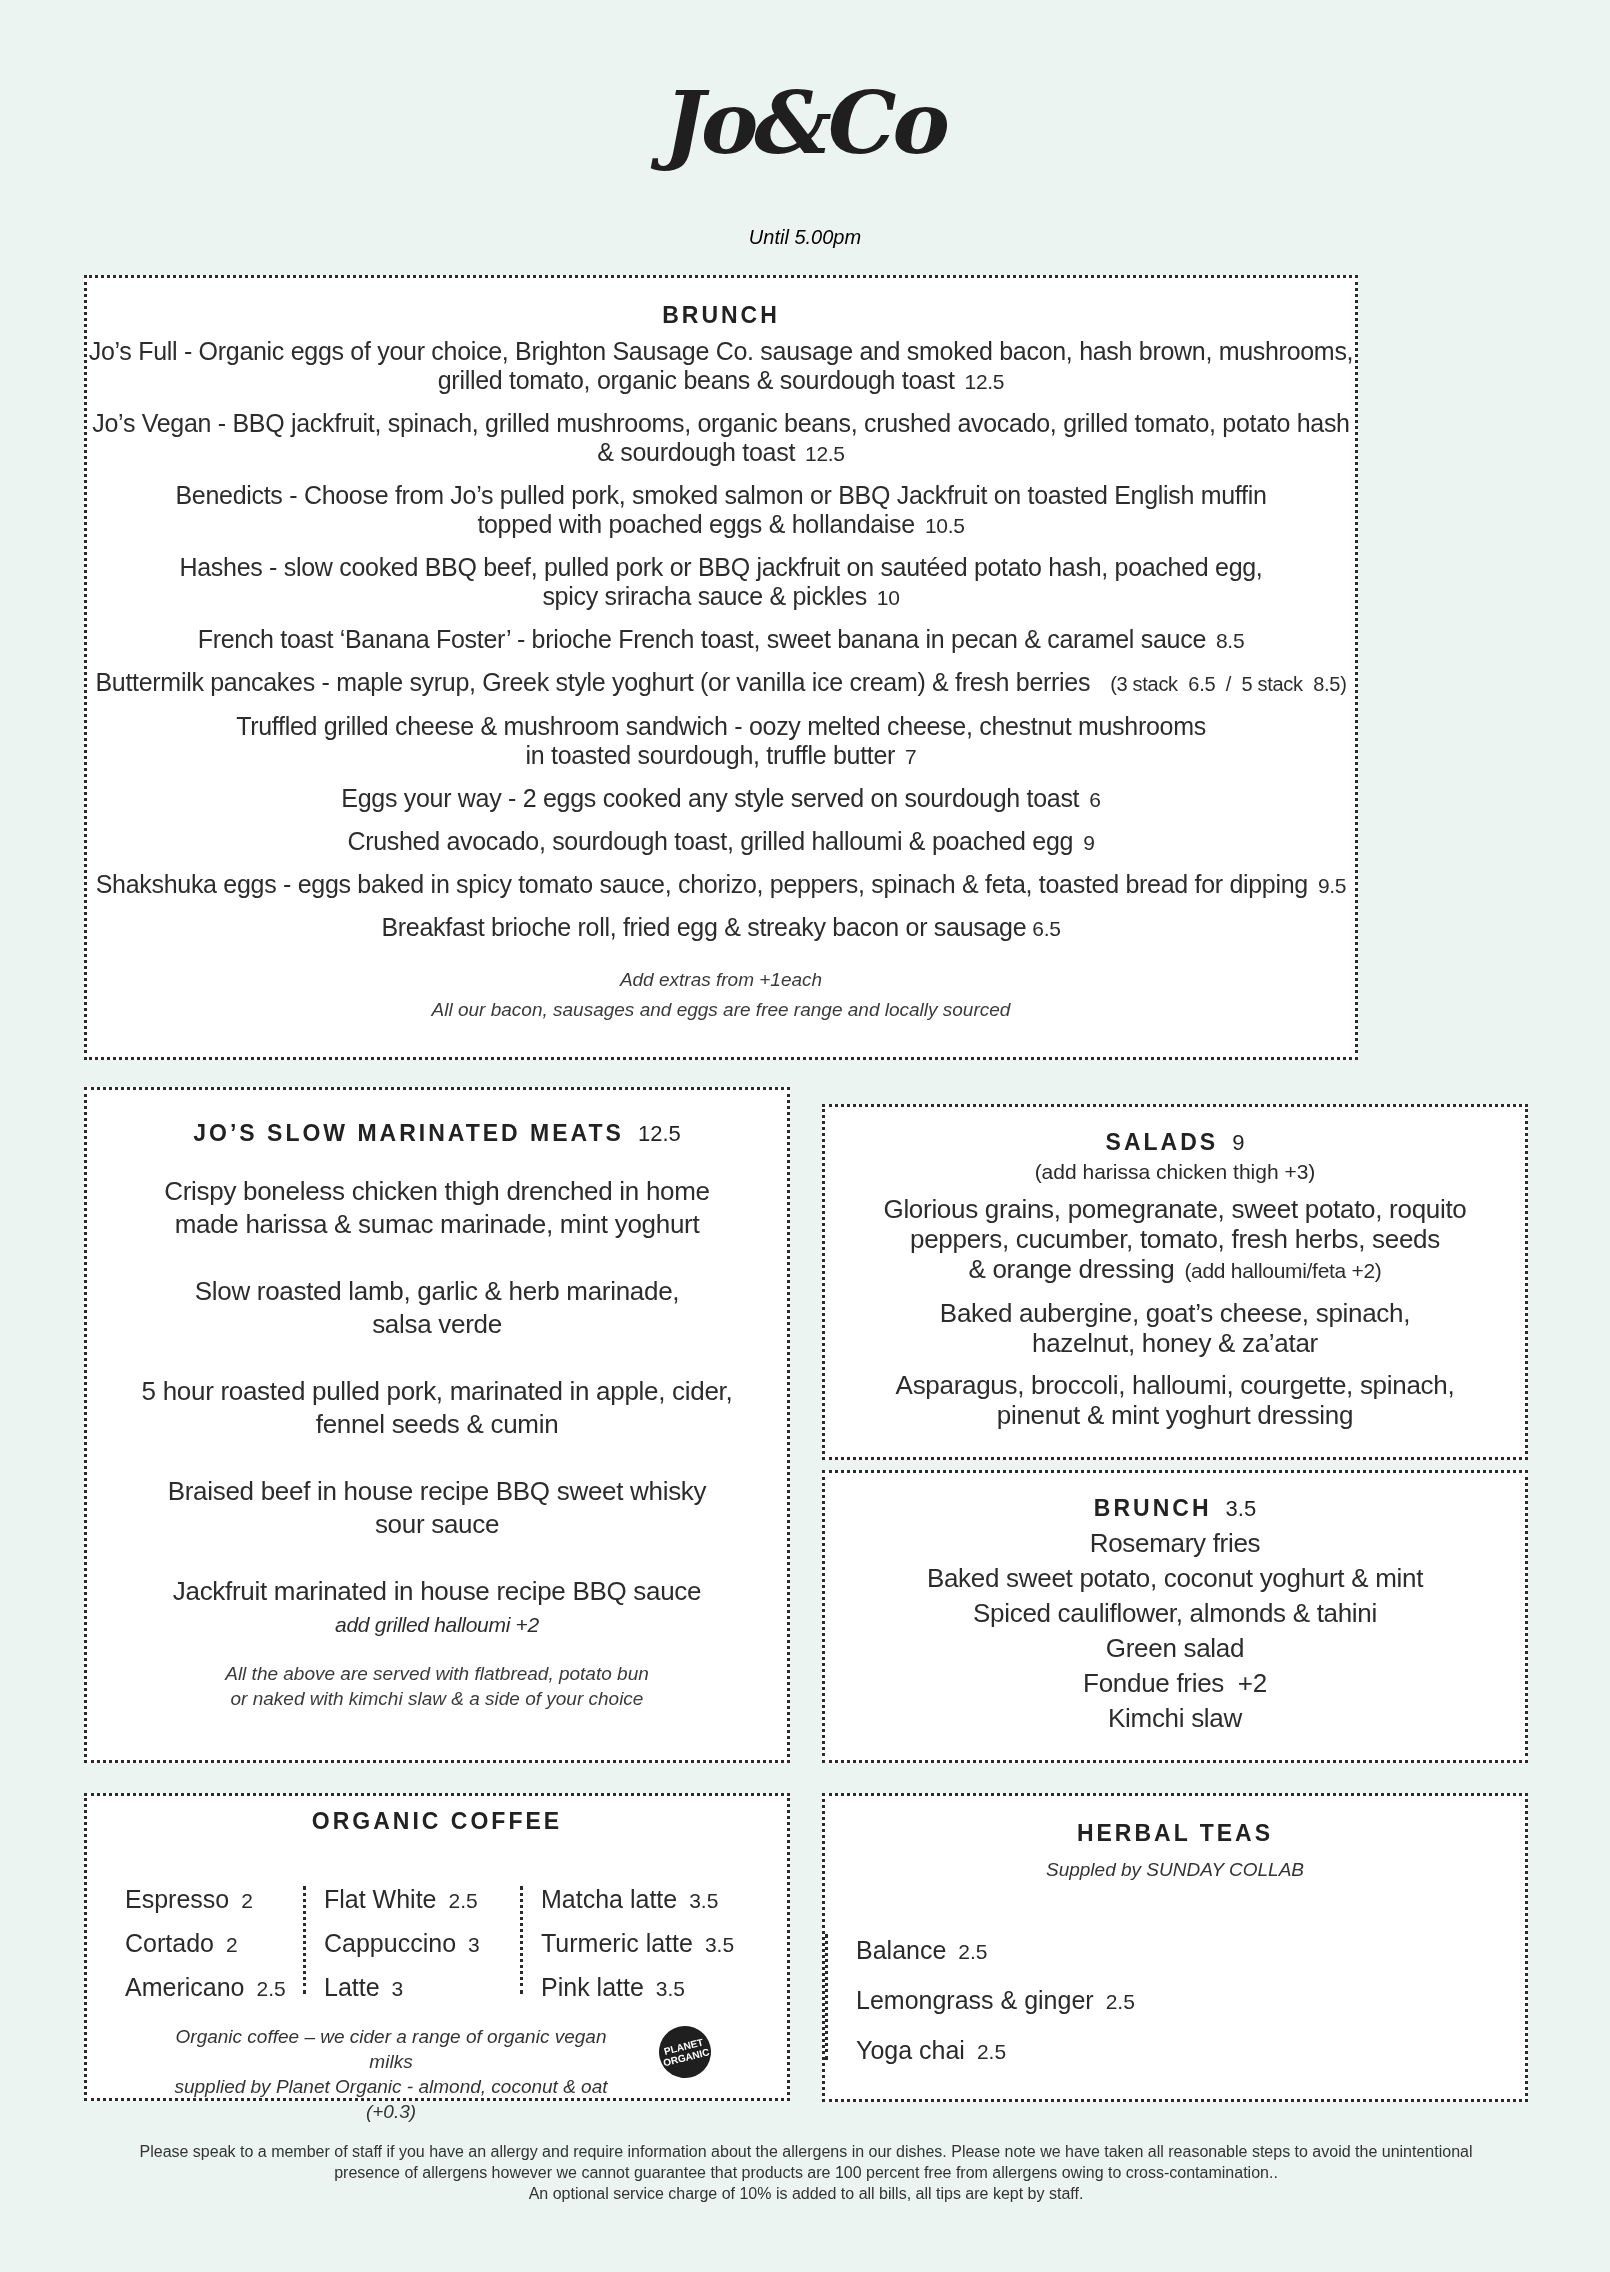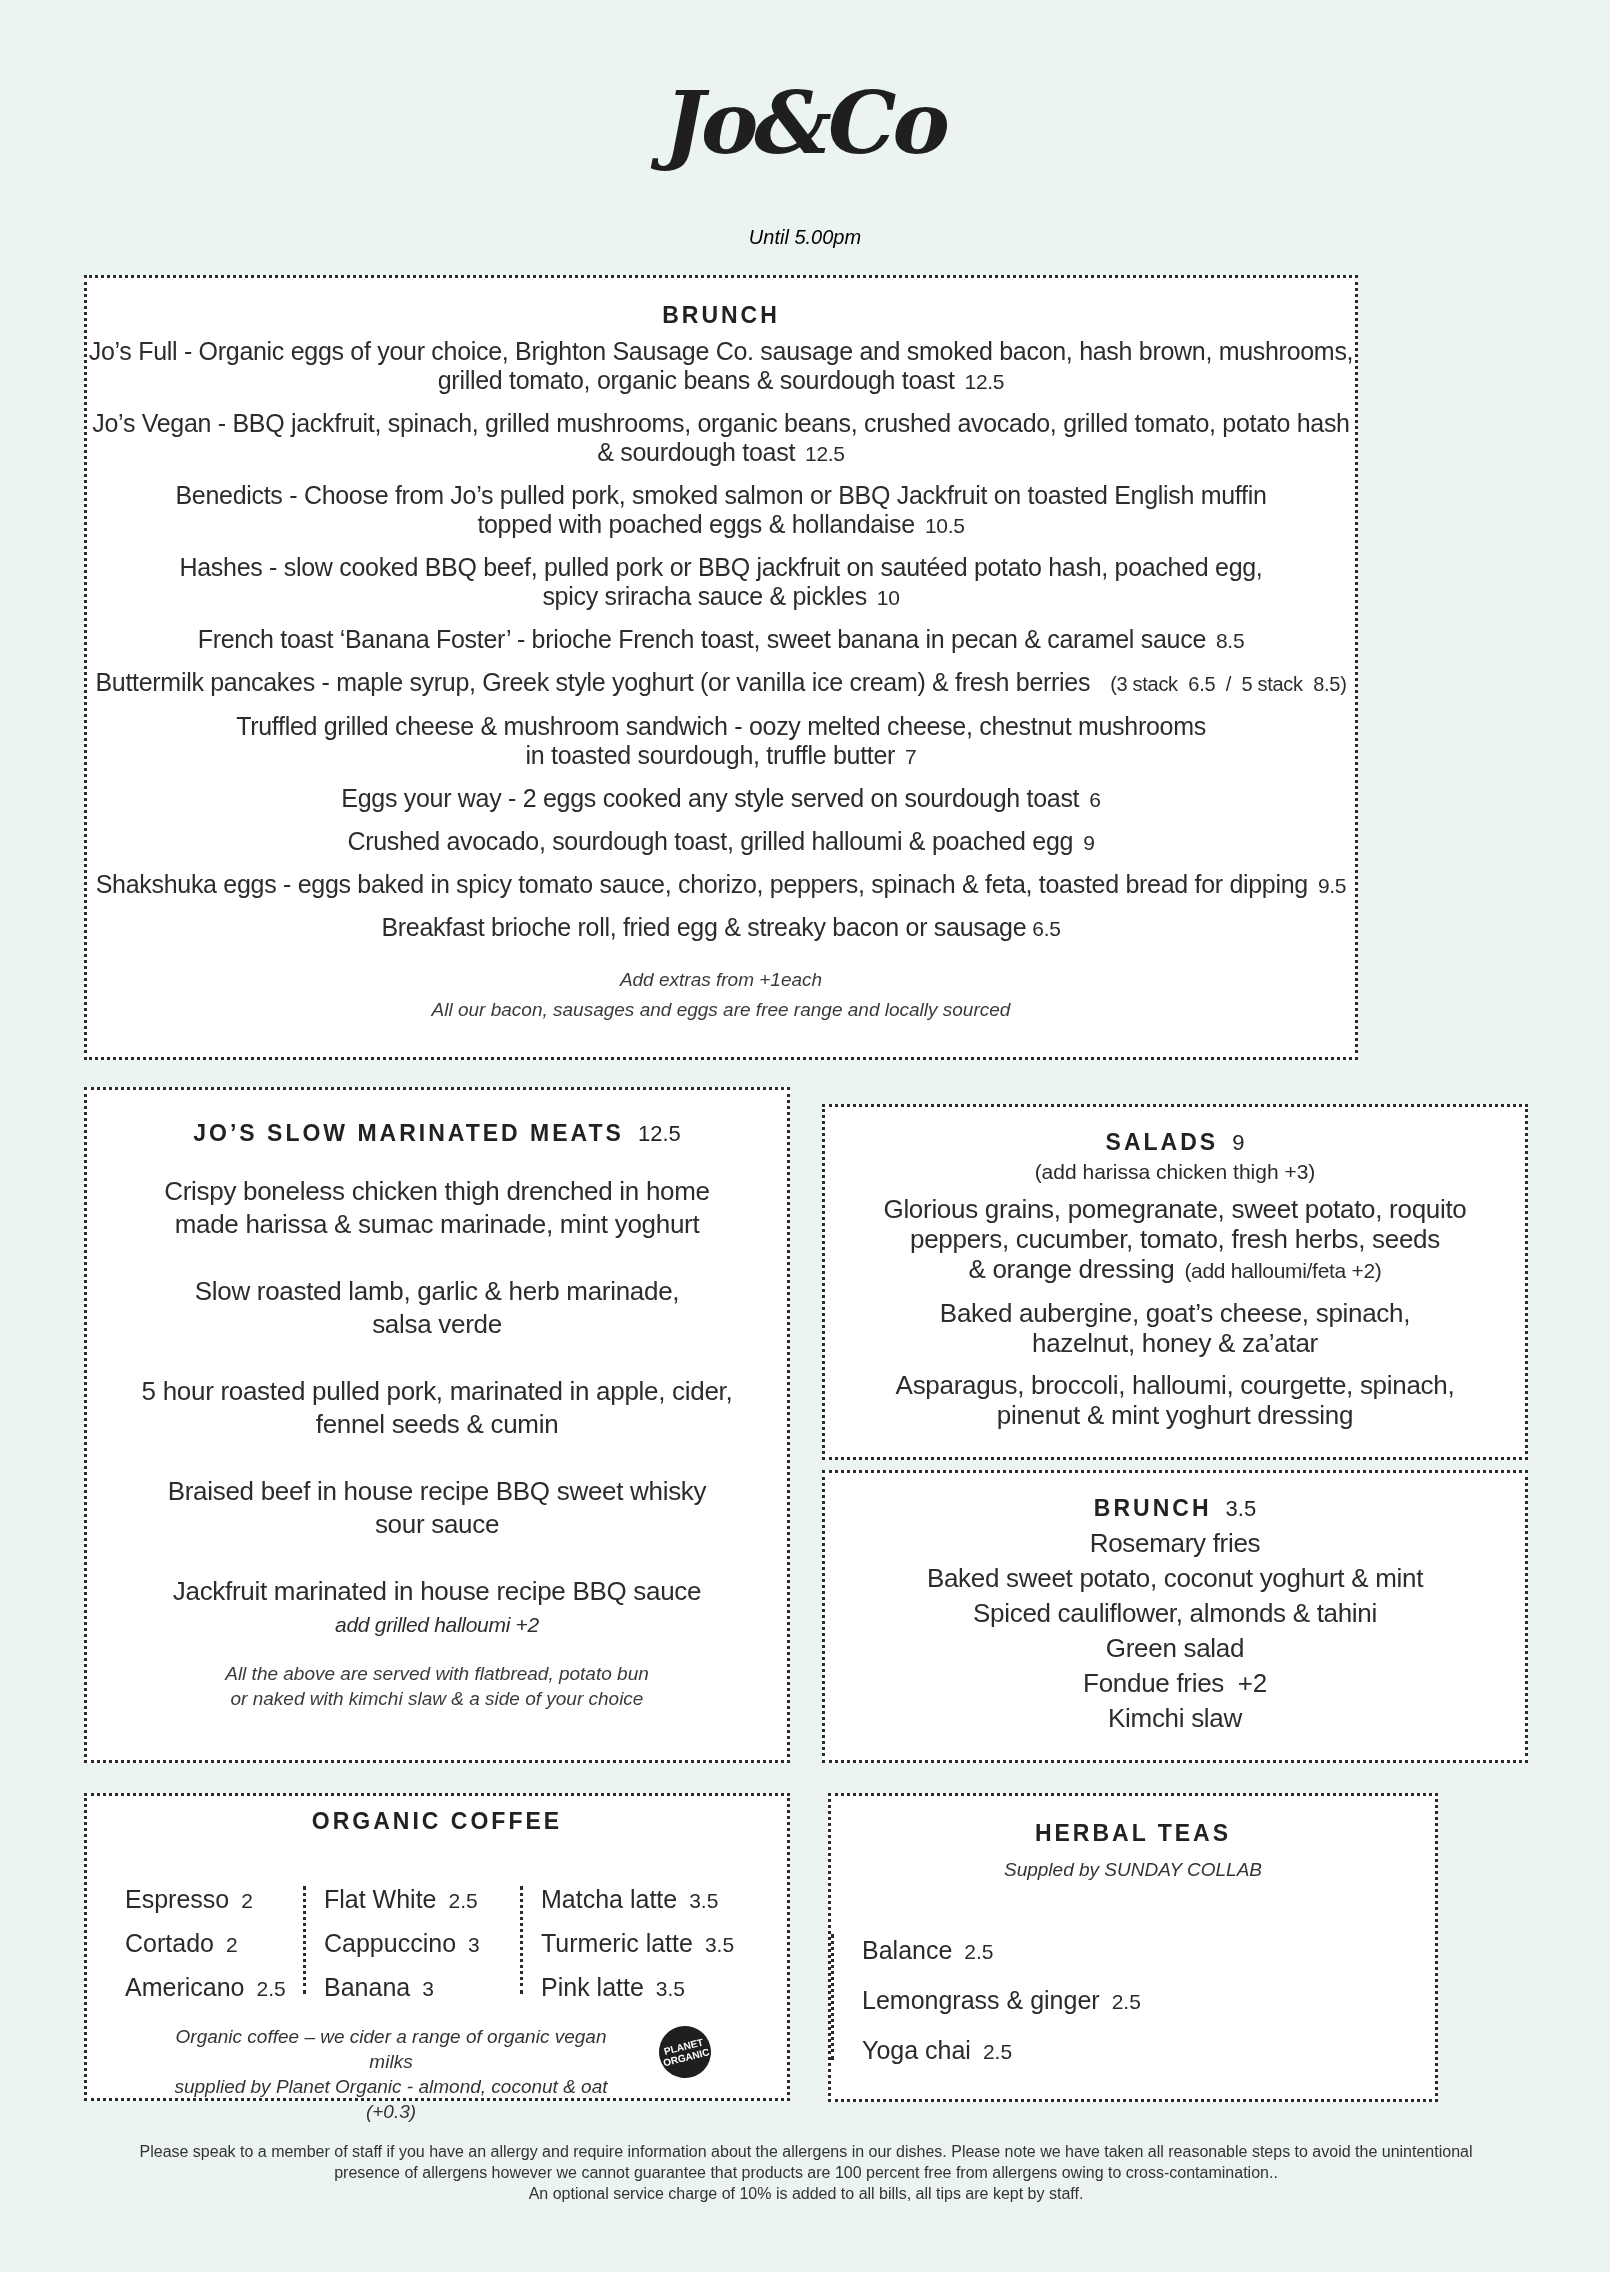--- a/index.html
+++ b/index.html
@@ -87,21 +87,21 @@
   }
   .po-badge {
     position: absolute; left: 572px; top: 230px; width: 52px; height: 52px;
     border-radius: 50%; background: #1f1f1f; color: #fff;
     font-size: 10px; font-weight: bold; line-height: 11px;
     display: flex; flex-direction: column; align-items: center; justify-content: center;
     transform: rotate(-14deg);
   }
 
   
-  #teas { left: 822px; top: 1793px; width: 610px; height: 309px; margin-left: 6px; }
+  #teas { left: 822px; top: 1793px; width: 706px; height: 309px; }
   #teas .h { margin-top: 24px; }
   #teas .sub { font-style: italic; font-size: 19px; margin-top: 12px; color: #333; }
   #teas .cols { top: 130px; }
   #teas .c1 { margin-left: 62px; width: 286px; }
   #teas .d1 { margin-right: 28px; }
   #teas .c2 { width: 290px; }
   #teas .col .row { line-height: 48px; }
   #teas .vdiv { height: 126px; margin-top: 8px; }
 
   .footer {
@@ -224,21 +224,21 @@
   <div class="cols">
     <div class="col c1">
       <div class="row"><span>Espresso</span><span class="price">2</span></div>
       <div class="row"><span>Cortado</span><span class="price">2</span></div>
       <div class="row"><span>Americano</span><span class="price">2.5</span></div>
     </div>
     <div class="vdiv d1"></div>
     <div class="col c2">
       <div class="row"><span>Flat White</span><span class="price">2.5</span></div>
       <div class="row"><span>Cappuccino</span><span class="price">3</span></div>
-      <div class="row"><span>Banana</span><span class="price">3</span></div>
+      <div class="row"><span>Latte</span><span class="price">3</span></div>
     </div>
     <div class="vdiv d2"></div>
     <div class="col c3">
       <div class="row"><span>Matcha latte</span><span class="price">3.5</span></div>
       <div class="row"><span>Turmeric latte</span><span class="price">3.5</span></div>
       <div class="row"><span>Pink latte</span><span class="price">3.5</span></div>
     </div>
   </div>
   <div class="coffee-note">
     <div>Organic coffee – we cider a range of organic vegan milks</div>

